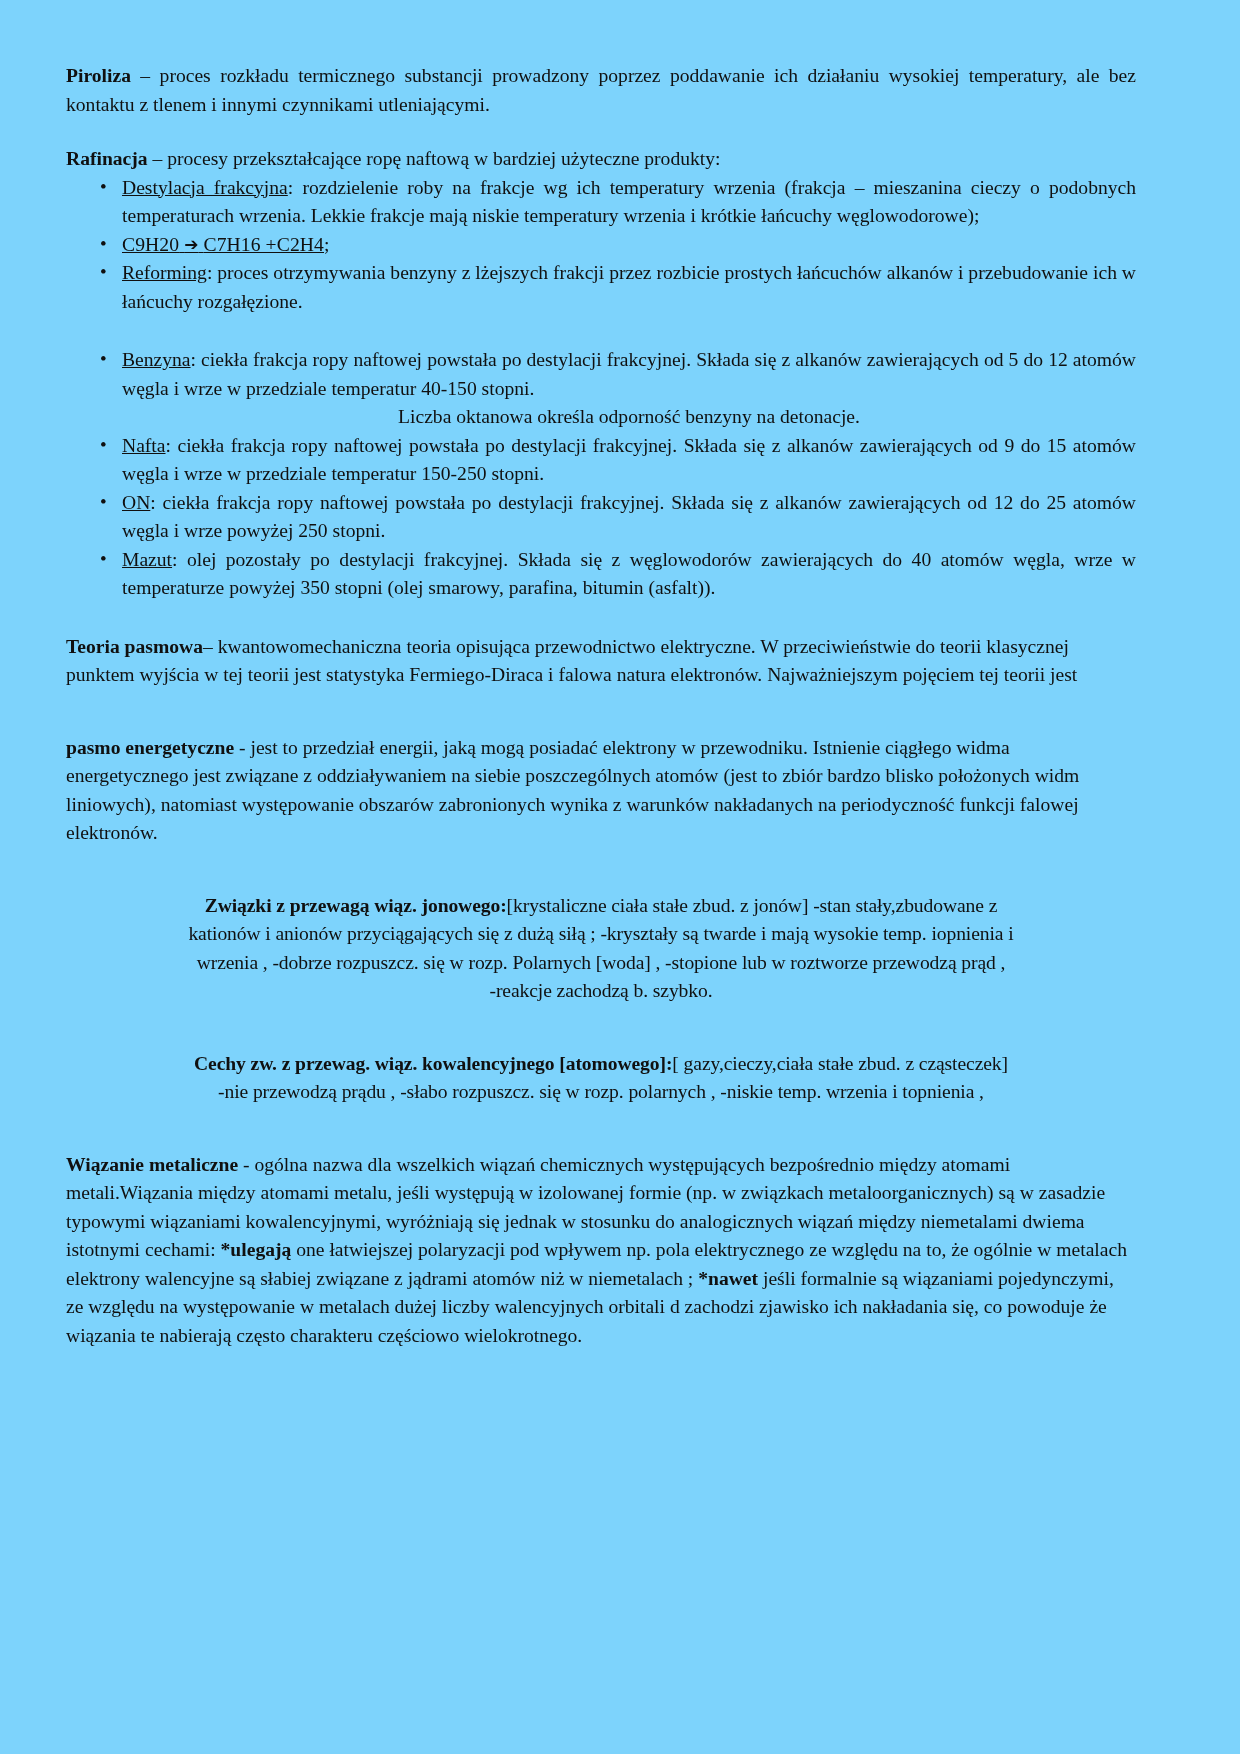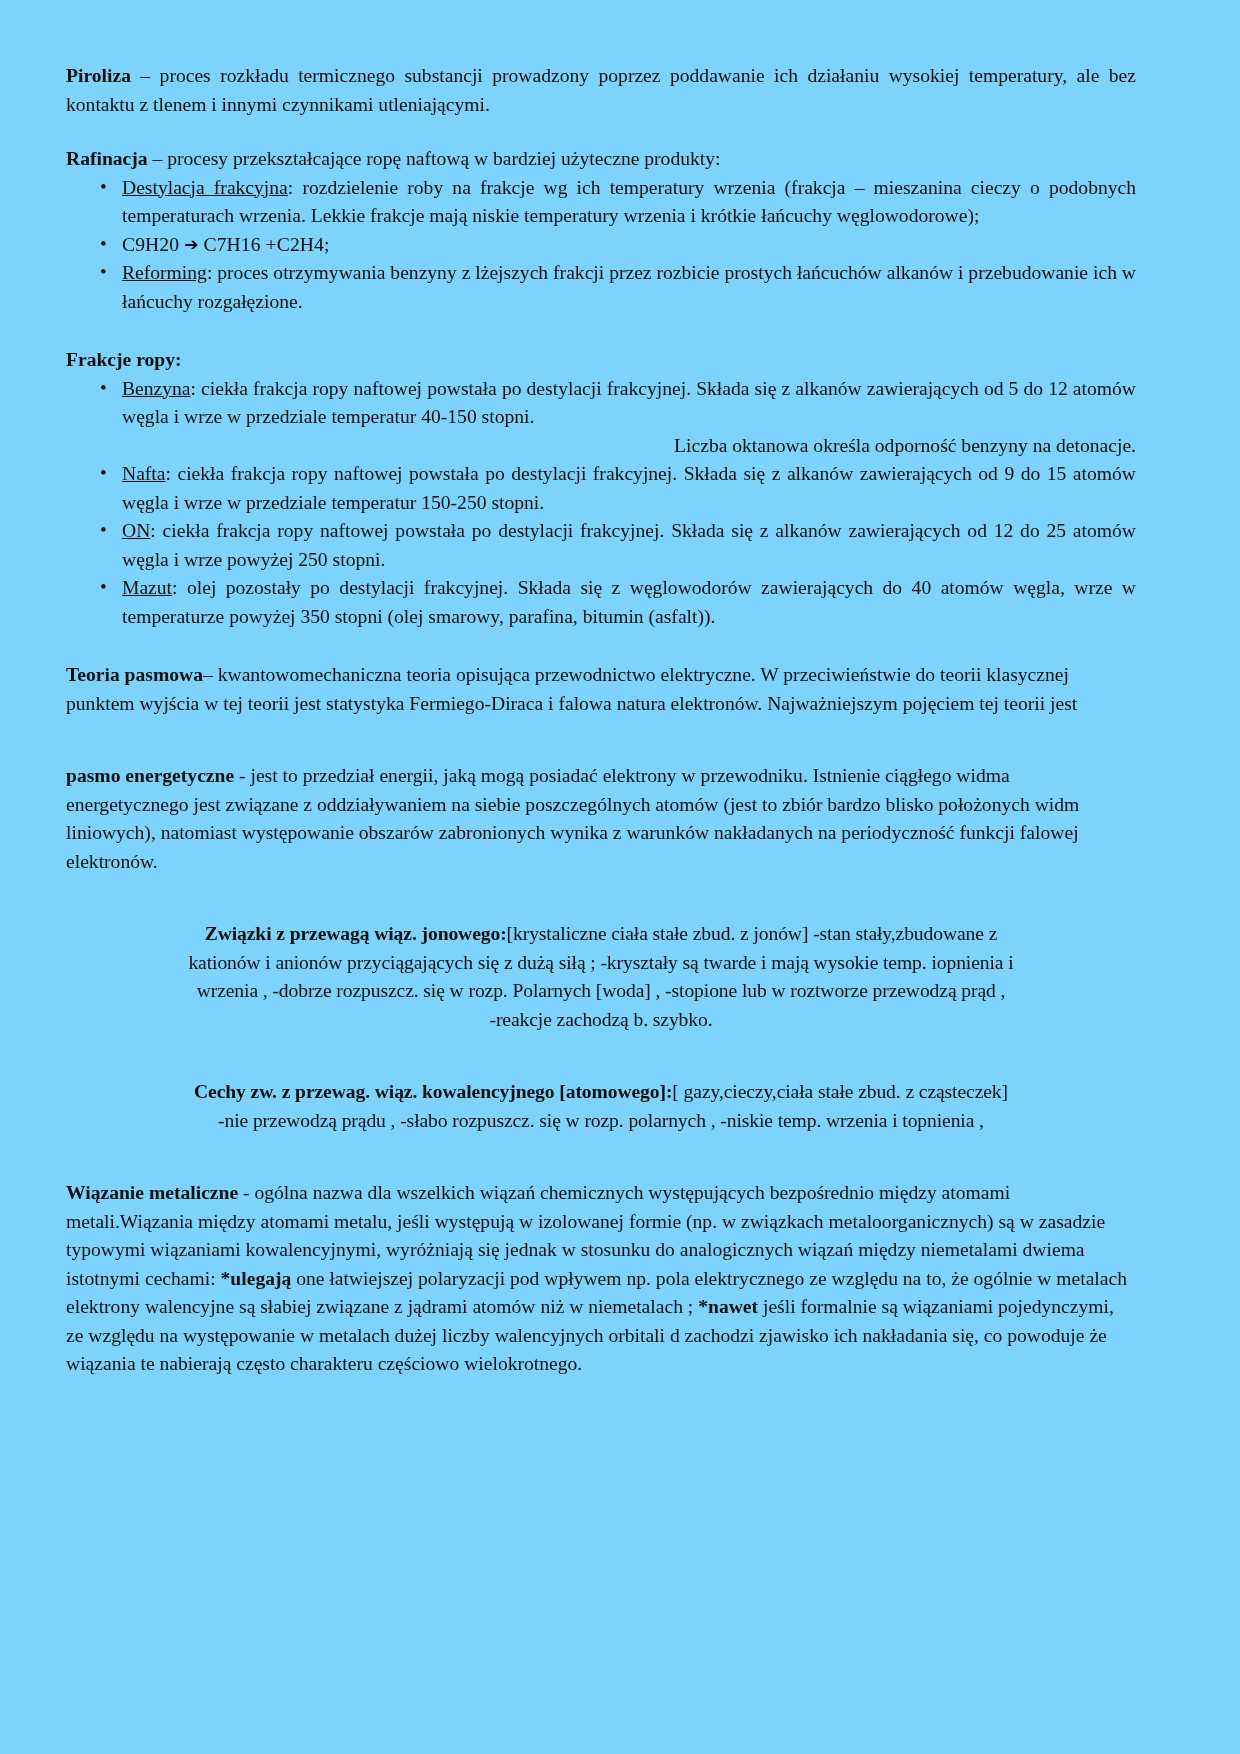--- a/index.html
+++ b/index.html
@@ -60,27 +60,28 @@
   ul.bullets > li::before {
     content: "\2022";
     position: absolute;
     left: 34px;
     top: -1px;
     font-size: 19px;
     line-height: 1.455;
   }
   li .subline {
     display: block;
-    text-align: right;
+    text-align: center;
   }
   .eq {
     display: block;
     padding-left: 56px;
     text-align: left;
     letter-spacing: 0.1px;
+    text-decoration: underline;
   }
   .arrow {
     font-weight: bold;
     font-family: "DejaVu Sans", sans-serif;
     font-size: 17px;
     vertical-align: 1px;
   }
   .heading {
     font-weight: bold;
   }
@@ -111,21 +112,20 @@
     <ul class="bullets">
       <li><span class="u">Destylacja frakcyjna</span><span>: </span><span>rozdzielenie roby na frakcje wg ich temperatury wrzenia (frakcja – mieszanina cieczy o podobnych temperaturach wrzenia. Lekkie frakcje mają niskie temperatury wrzenia i krótkie łańcuchy węglowodorowe);</span></li>
       <li class="noj" style="list-style:none;padding-left:0;">
           <span class="eq"><span>C9H20</span><span> </span><span class="arrow">➔</span><span> </span><span>C7H16 +C2H4;</span></span>
         </li>
       <li><span class="u">Reforming</span><span>: </span><span>proces otrzymywania benzyny z lżejszych frakcji przez rozbicie prostych łańcuchów alkanów i przebudowanie ich w łańcuchy rozgałęzione.</span></li>
     </ul>
 
     <div class="gap-lg"></div>
 
-    <p class="para heading">Frakcje ropy:</p>
 
     <ul class="bullets">
       <li><span class="u">Benzyna</span><span>: </span><span>ciekła frakcja ropy naftowej powstała po destylacji frakcyjnej. Składa się z alkanów zawierających od 5 do 12 atomów węgla i wrze w przedziale temperatur 40-150 stopni.</span><span class="subline">Liczba oktanowa określa odporność benzyny na detonacje.</span></li>
       <li><span class="u">Nafta</span><span>: </span><span>ciekła frakcja ropy naftowej powstała po destylacji frakcyjnej. Składa się z alkanów zawierających od 9 do 15 atomów węgla i wrze w przedziale temperatur 150-250 stopni.</span></li>
       <li><span class="u">ON</span><span>: </span><span>ciekła frakcja ropy naftowej powstała po destylacji frakcyjnej. Składa się z alkanów zawierających od 12 do 25 atomów węgla i wrze powyżej 250 stopni.</span></li>
       <li><span class="u">Mazut</span><span>: </span><span>olej pozostały po destylacji frakcyjnej. Składa się z węglowodorów zawierających do 40 atomów węgla, wrze w temperaturze powyżej 350 stopni (olej smarowy, parafina, bitumin (asfalt)).</span></li>
     </ul>
 
     <div class="gap-lg"></div>
 

